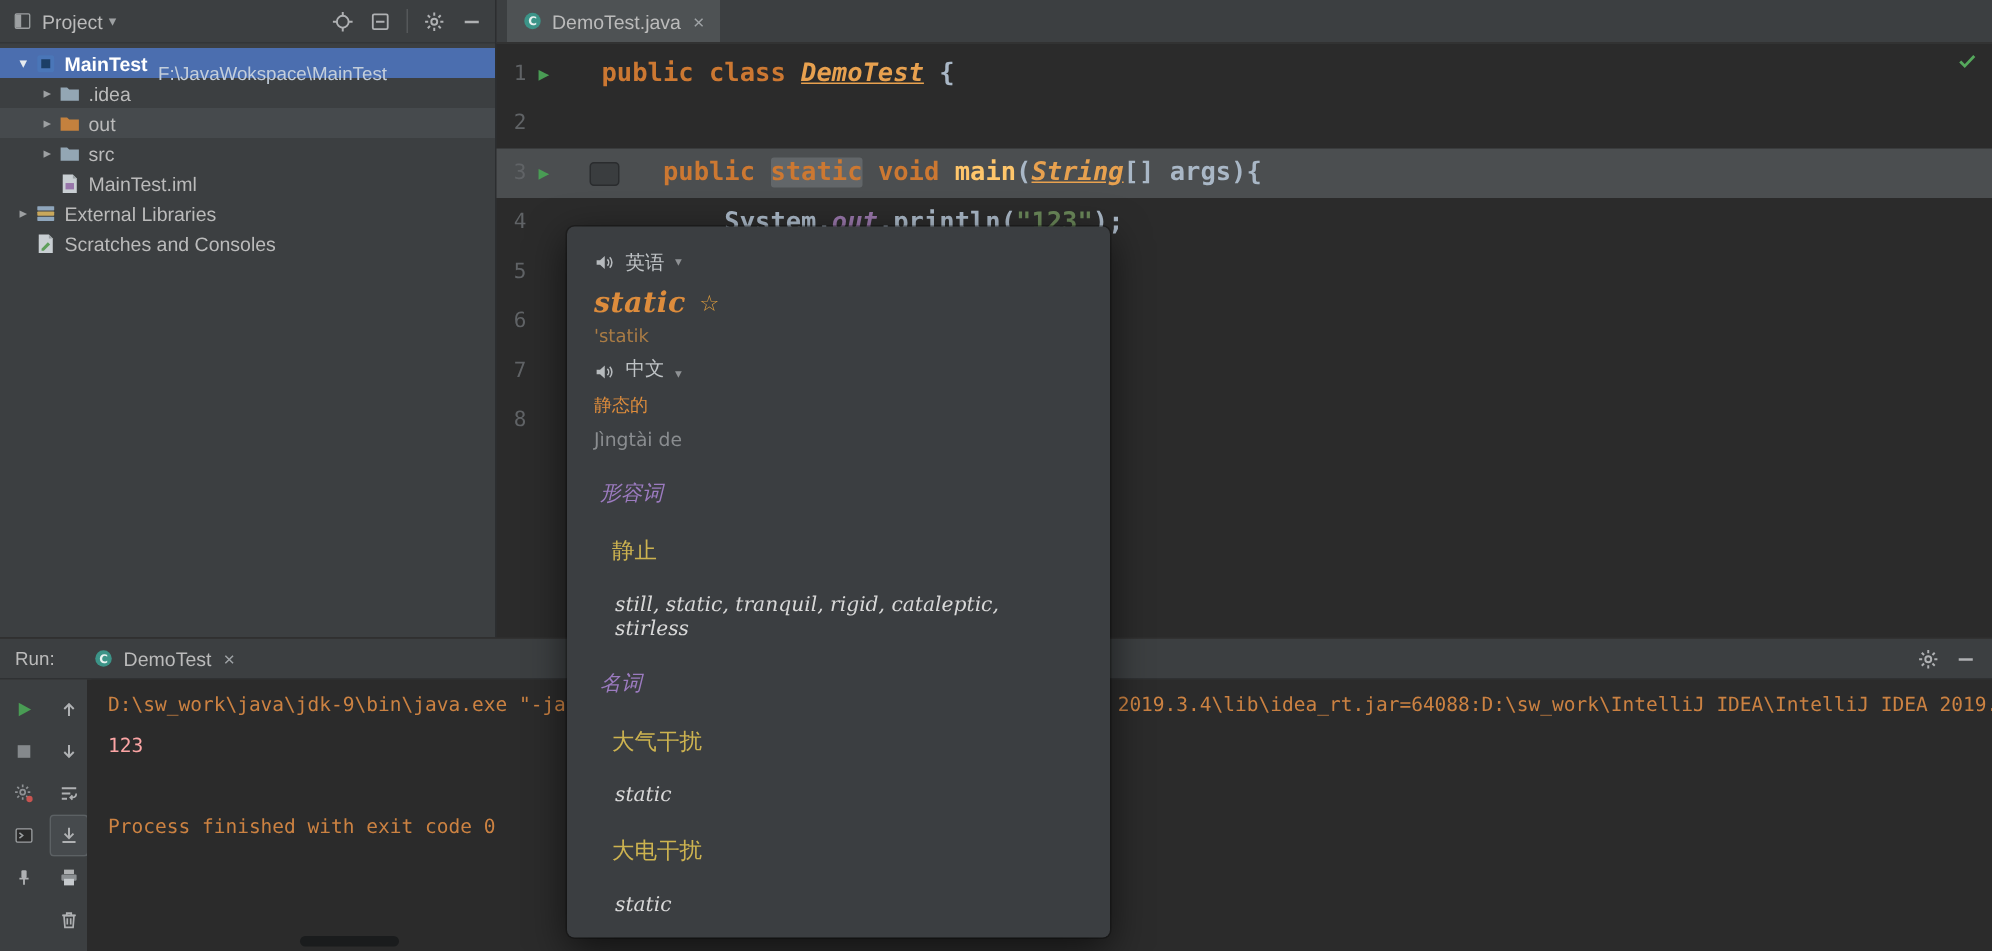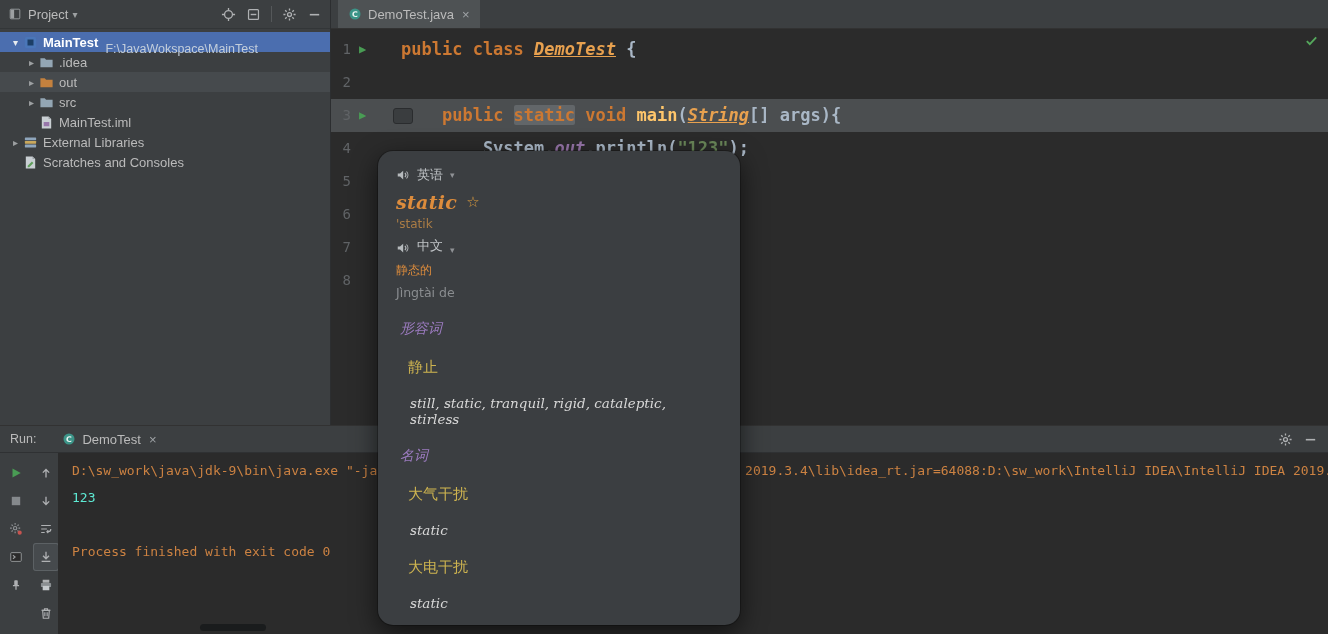--- a/index.html
+++ b/index.html
@@ -51,21 +51,21 @@
   .tok-str{color:var(--string-green,#6a8759);}
   .tok-pln{color:#a9b7c6;}
   .tok-fld{color:#9876aa;font-style:italic;}
   .tok-sel{background:#626669;border-radius:2px;}
   .inlay-icon{position:absolute;left:62px;top:79px;width:18px;height:14px;background:#3a3d3f;
               border:1px solid #2a2c2e;border-radius:3px;cursor:pointer;}
   .inspection-check{position:absolute;top:4px;right:9px;cursor:pointer;}
 
   
   .popup{position:absolute;left:378px;top:151px;width:362px;z-index:50;background:#3b3e41;
-         border-radius:15px;box-shadow:0 8px 26px rgba(0,0,0,.6),0 0 0 1px rgba(0,0,0,.25);
+         border-radius:5px;box-shadow:0 8px 26px rgba(0,0,0,.6),0 0 0 1px rgba(0,0,0,.25);
          padding:10px 0 14px;font-family:"DejaVu Sans",sans-serif;}
   .lang-row{display:flex;align-items:center;gap:7px;padding:5px 18px 4px;font-size:13px;color:#bfc3c6;}
   .lang-row.second{margin-top:1px;align-items:flex-end;}
   .lang-dd{font-size:9px;color:#8f9295;}
   .word-row{padding:3px 18px 0;display:flex;align-items:center;gap:9px;}
   .word{font-family:"DejaVu Serif",serif;font-style:italic;font-weight:bold;font-size:19px;
         color:var(--popup-orange,#dd8c3c);letter-spacing:.3px;}
   .star{color:#d99a3e;font-size:15px;cursor:pointer;}
   .phonetic{padding:4px 18px 0;font-size:12px;color:#aa7c45;}
   .trans{padding:3px 18px 0;font-size:12px;color:var(--popup-orange,#dd8c3c);}
@@ -82,21 +82,21 @@
   .run-tab{display:flex;align-items:center;gap:6px;margin-left:26px;font-size:13px;color:#bbbbbb;cursor:default;}
   .run-toolbar{position:absolute;left:0;top:27px;width:58px;bottom:0;background:#3c3f41;
                display:grid;grid-template-columns:26px 26px;grid-auto-rows:28px;gap:0 4px;
                padding:6px 0 0 3px;}
   .tb-cell{display:flex;align-items:center;justify-content:center;cursor:pointer;border-radius:3px;}
   .tb-cell.toggled{background:#464a4d;box-shadow:0 0 0 1px #5c6164 inset;}
   .console{position:absolute;left:58px;top:27px;right:0;bottom:0;background:#2b2b2b;
            padding:4px 0 0 14px;overflow:hidden;}
   .console-line{white-space:pre;font-family:"DejaVu Sans Mono",monospace;font-size:13px;line-height:27px;}
   .cl-info{color:var(--console-orange,#cc8242);}
-  .cl-out{color:#5eead4;}
+  .cl-out{color:#fca5a5;}
   .hthumb{position:absolute;left:142px;bottom:3px;width:66px;height:7px;background:#1a1c1d;
           border-radius:4px;cursor:pointer;}
 </style>
 </head>
 <body>
 
 <div class="screen">
 
   <div class="left-panel">
     <div class="panel-header">

